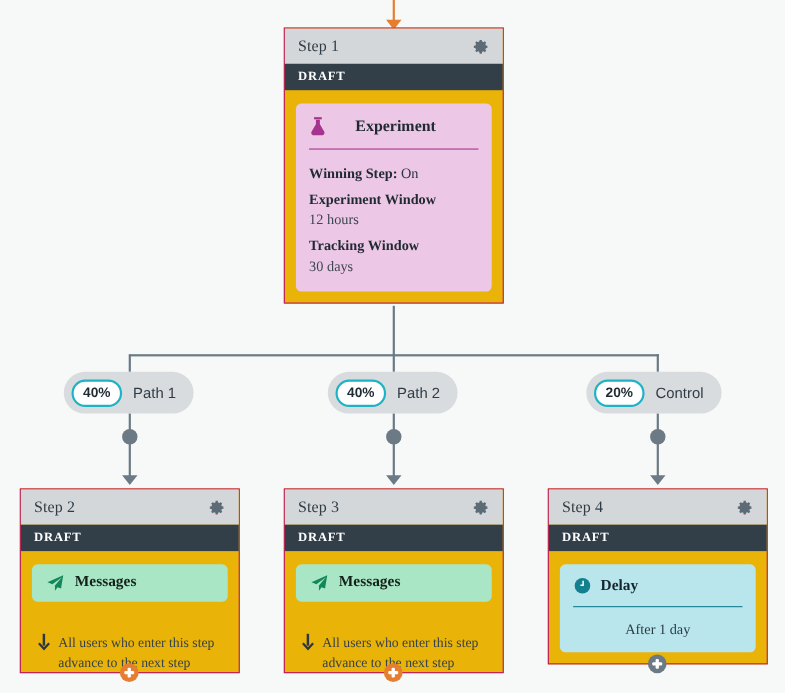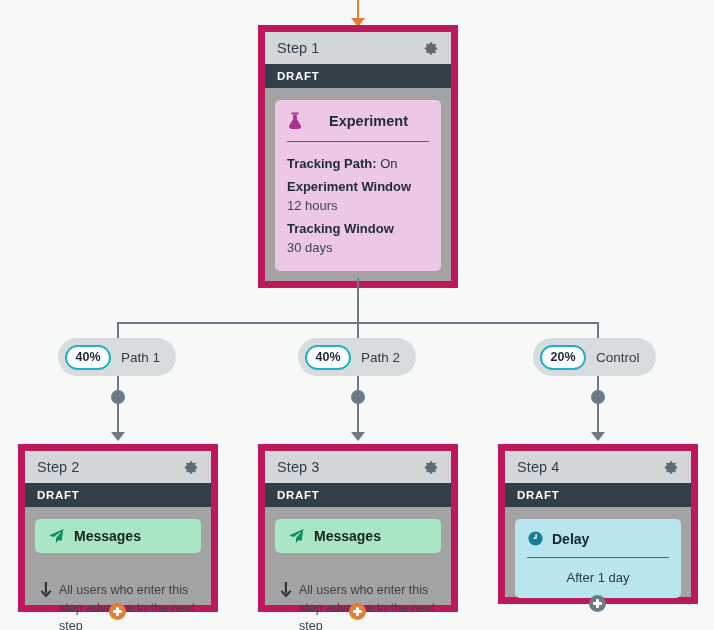--- a/index.html
+++ b/index.html
@@ -23,22 +23,23 @@
   }
   .arrow-head.orange { border-top-color: #e57e30; }
   .node-dot {
     position: absolute; width: 14px; height: 14px;
     border-radius: 50%; background: #6b7a85;
   }
 
   
   .card {
     position: absolute;
-    background: #a3a3a3;
-    border: 7px solid #be185d;
+    background: #eab308;
+    border: 1px solid #be185d;
+    font-family: Liberation Serif, serif;
   }
   .card-head {
     background: #d3d7da;
     height: 32px;
     display: flex; align-items: center;
     justify-content: space-between;
     padding: 0 12px;
   }
   .card-title {
     font-size: 14.5px; color: #2f3c45; letter-spacing: .1px;
@@ -162,21 +163,21 @@
       <div class="exp-block">
         <div class="exp-head">
           <svg width="16" height="18" viewBox="0 0 16 18">
             <rect x="4.5" y="0.5" width="7" height="2" fill="#a6348f"></rect>
             <path fill="#a6348f" d="M6.2 2.8h3.6v4.1l3.9 6.6c.9 1.5-.2 3.4-2 3.4H4.3c-1.8 0-2.9-1.9-2-3.4l3.9-6.6V2.8z"></path>
           </svg>
           <span class="exp-title">Experiment</span>
         </div>
         <div class="exp-rule"></div>
         <div class="exp-row">
-          <b>Tracking Path:</b>
+          <b>Winning Step:</b>
           <span>On</span>
         </div>
         <div class="exp-gap"></div>
         <div class="exp-row">
           <b>Experiment Window</b>
         </div>
         <div class="exp-val">12 hours</div>
         <div class="exp-gap"></div>
         <div class="exp-row">
           <b>Tracking Window</b>

